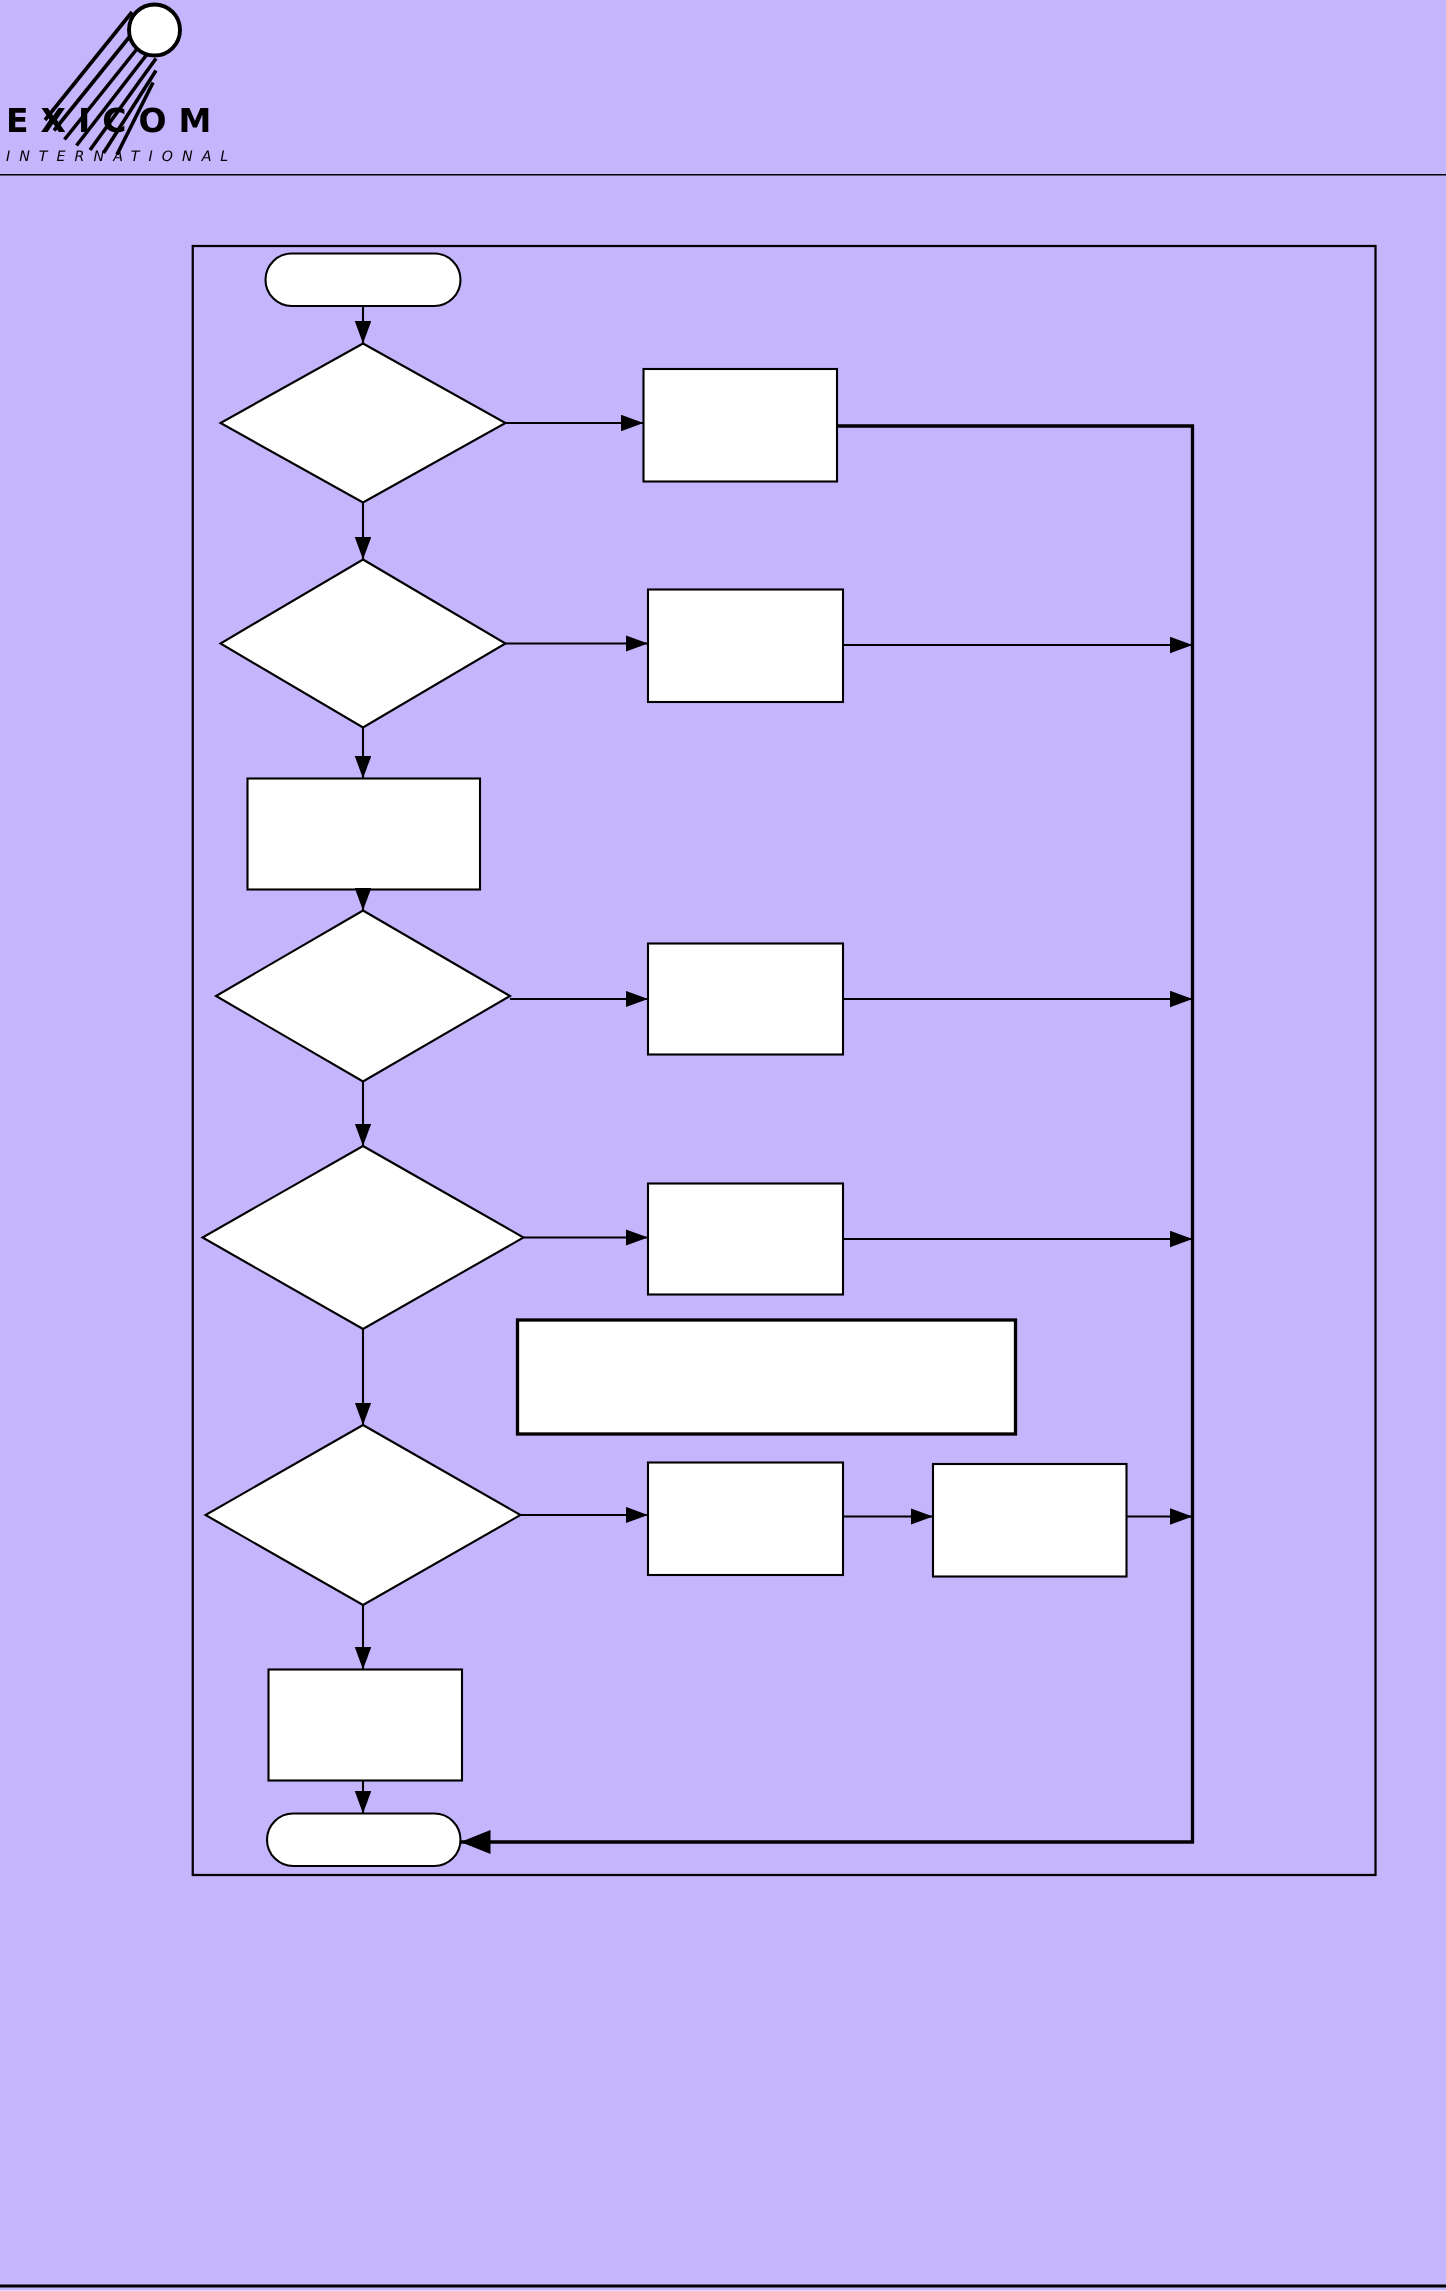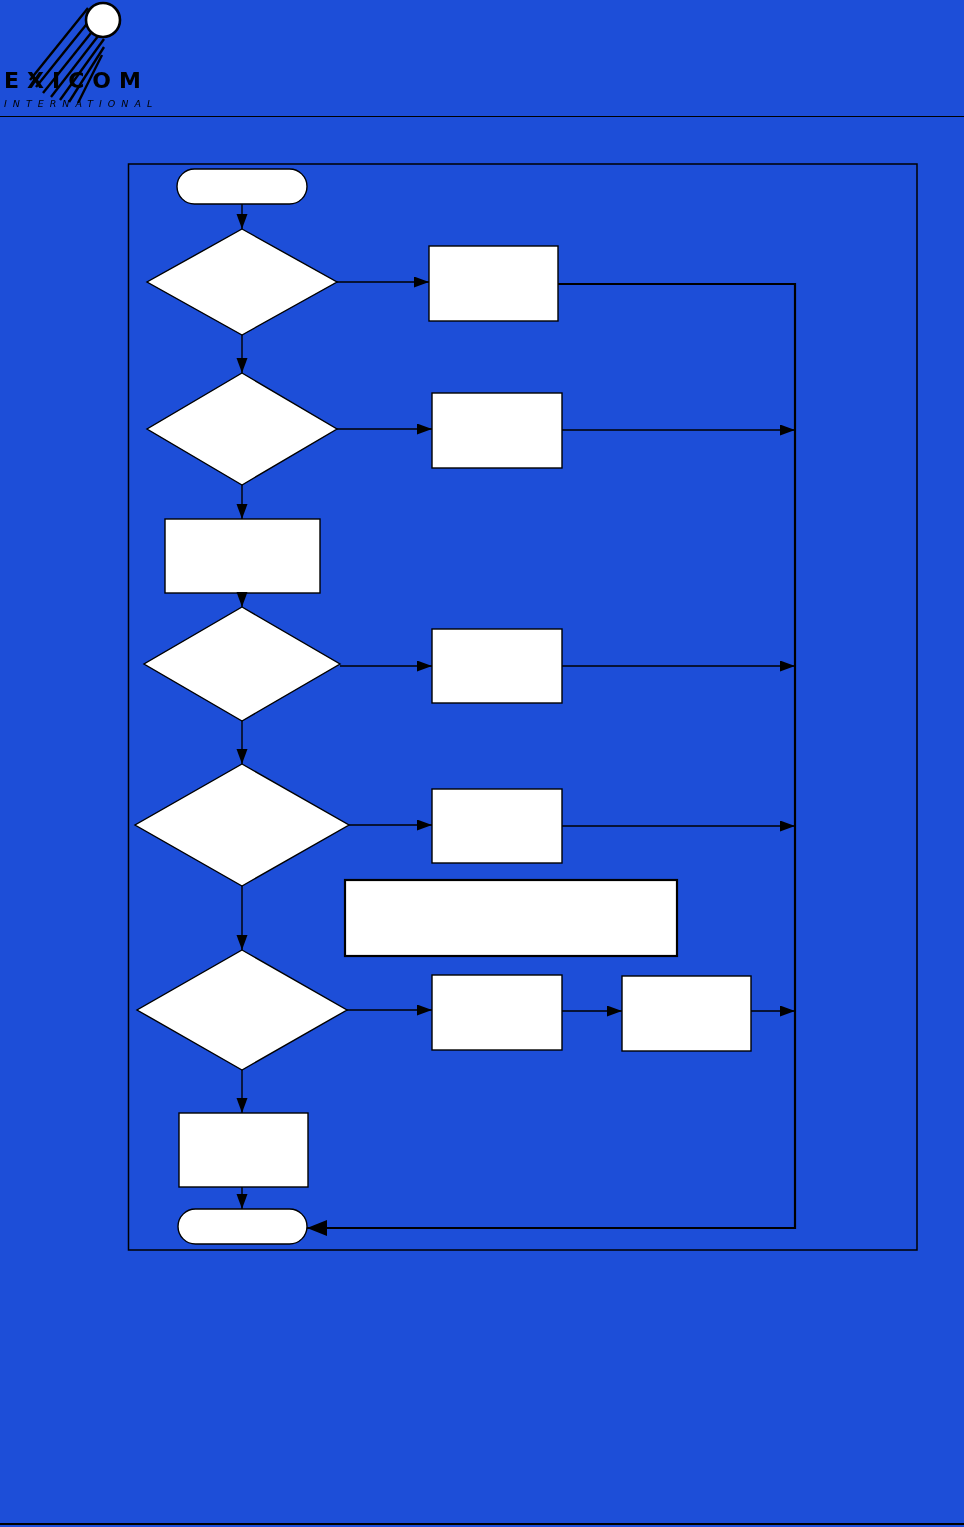--- a/index.html
+++ b/index.html
@@ -1,20 +1,20 @@
 <!DOCTYPE html>
 <html><head>
 <meta charset="utf-8">
 <style>
   html, body { margin: 0; padding: 0; background: #ffffff; }
   #page {
     position: relative;
     width: 964px;
     height: 1527px;
-    background: #1d4ed8;
+    background: #c4b5fd;
     overflow: hidden;
     font-family: "DejaVu Sans", sans-serif;
   }
   #logo {
     position: absolute;
     top: 0;
     left: 0;
   }
   #logo .brand-text {
     font-family: "DejaVu Sans", sans-serif;

